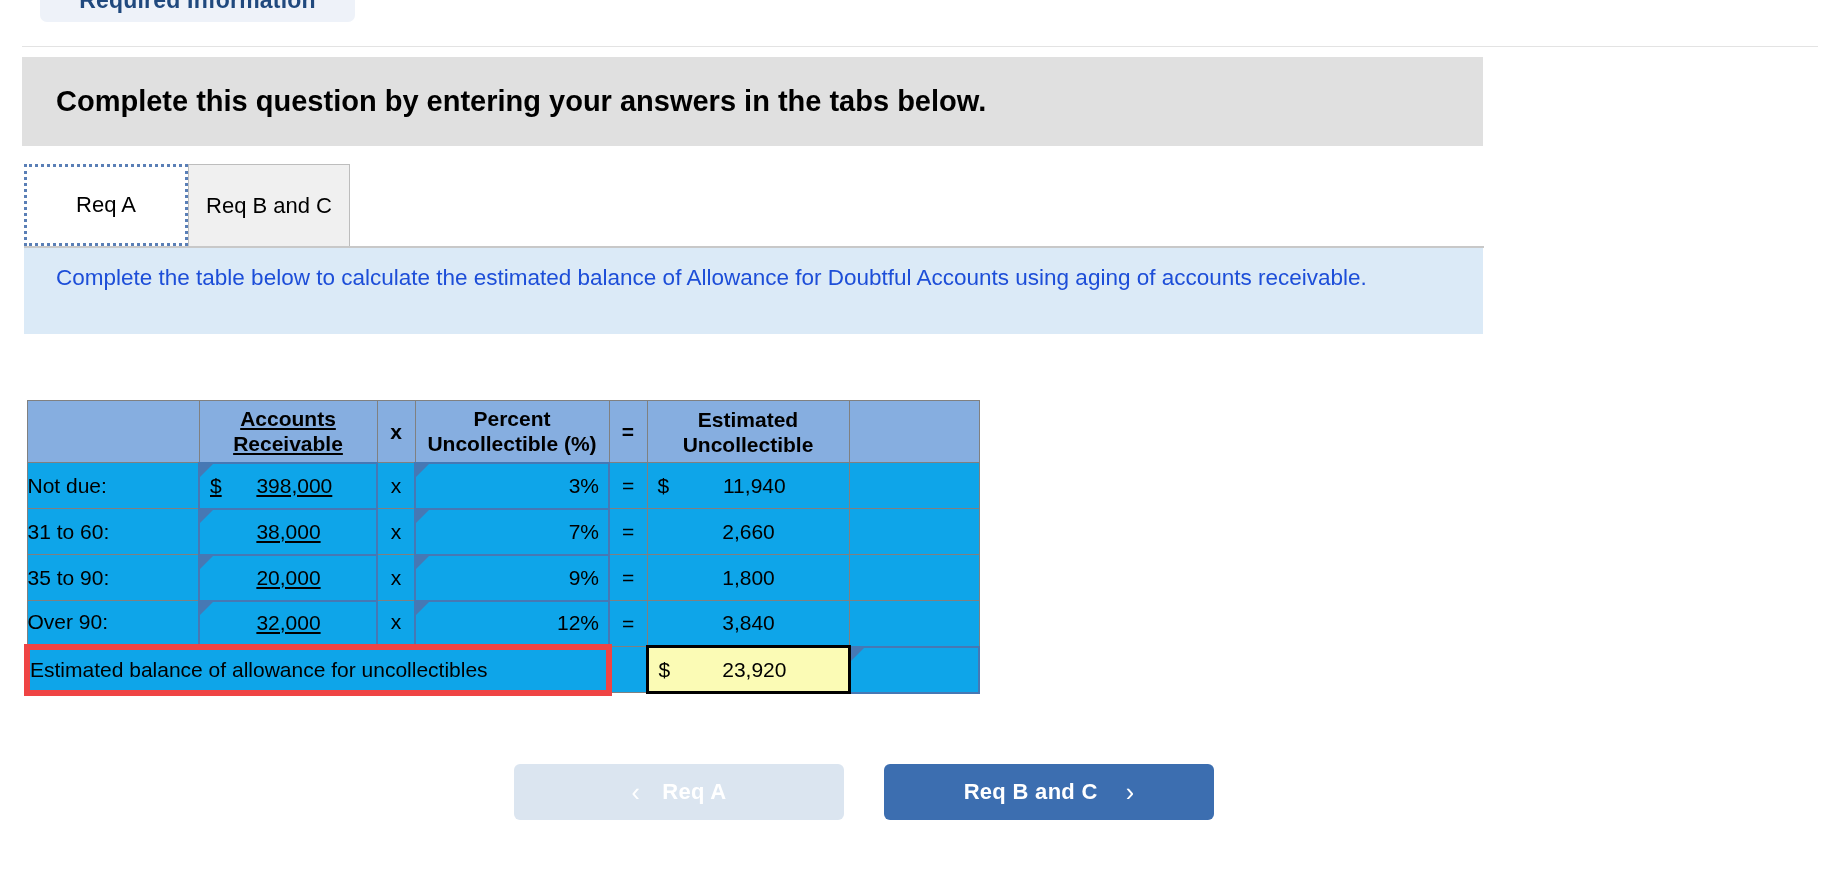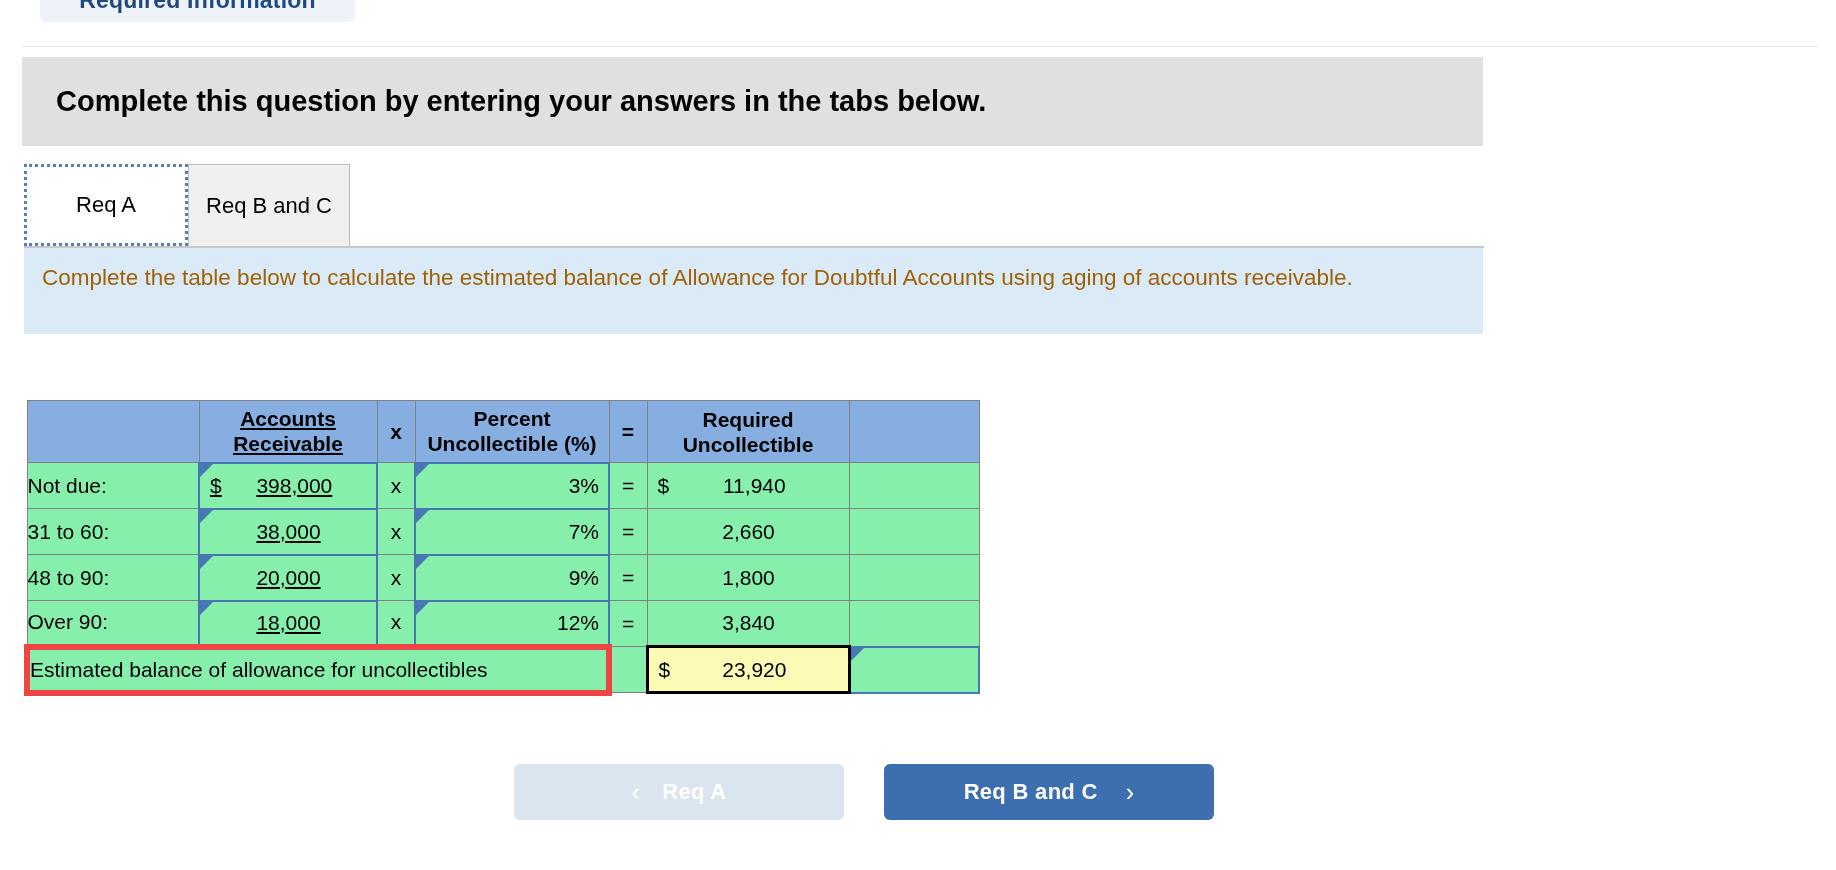--- a/index.html
+++ b/index.html
@@ -86,38 +86,39 @@
   .blue-banner {
     position: absolute;
     left: 24px; top: 248px;
     width: 1459px; height: 86px;
     background: #dbeaf7;
     padding: 14px 0 0 18px;
   }
   .blue-banner span {
     display: block;
     font-size: 22.5px;
-    color: #a16207;
+    color: #1d4ed8;
     line-height: 31px;
     max-width: 1380px;
+    margin-left: 14px;
   }
 
   
   .sheet {
     position: absolute;
     left: 24px; top: 400px;
     border-collapse: collapse;
     font-size: 21px;
     color: #000;
   }
   .sheet td, .sheet th {
     border: 1px solid #808080;
     padding: 0;
     height: 46px;
-    background: #86efac;
+    background: #0ea5e9;
     font-weight: normal;
   }
   .sheet thead th {
     background: #86aee0;
     font-weight: bold;
     text-align: center;
     height: 62px;
     line-height: 25px;
     font-size: 21px;
   }
@@ -245,21 +246,21 @@
         <div>Accounts</div>
         <div>Receivable</div>
       </th>
       <th class="c-x">x</th>
       <th class="c-pct">
         <div>Percent</div>
         <div>Uncollectible (%)</div>
       </th>
       <th class="c-eq">=</th>
       <th class="c-est">
-        <div>Required</div>
+        <div>Estimated</div>
         <div>Uncollectible</div>
       </th>
       <th class="c-last"></th>
     </tr>
   </thead>
   <tbody>
 
     <tr>
       <td class="c-label lbl">Not due:</td>
       <td class="c-ar inputcell">
@@ -299,21 +300,21 @@
       <td class="c-est">
         <div class="money">
           <span class="cur"></span>
           <span class="num">2,660</span>
         </div>
       </td>
       <td class="c-last"></td>
     </tr>
 
     <tr>
-      <td class="c-label lbl">48 to 90:</td>
+      <td class="c-label lbl">35 to 90:</td>
       <td class="c-ar inputcell">
         <div class="money">
           <span class="cur"></span>
           <span class="num">20,000</span>
         </div>
       </td>
       <td class="c-x opsym">x</td>
       <td class="c-pct inputcell">
         <div class="num-right">9%</div>
       </td>
@@ -325,21 +326,21 @@
         </div>
       </td>
       <td class="c-last"></td>
     </tr>
 
     <tr>
       <td class="c-label lbl">Over 90:</td>
       <td class="c-ar inputcell">
         <div class="money">
           <span class="cur"></span>
-          <span class="num">18,000</span>
+          <span class="num">32,000</span>
         </div>
       </td>
       <td class="c-x opsym">x</td>
       <td class="c-pct inputcell">
         <div class="num-right">12%</div>
       </td>
       <td class="c-eq opsym">=</td>
       <td class="c-est">
         <div class="money">
           <span class="cur"></span>

